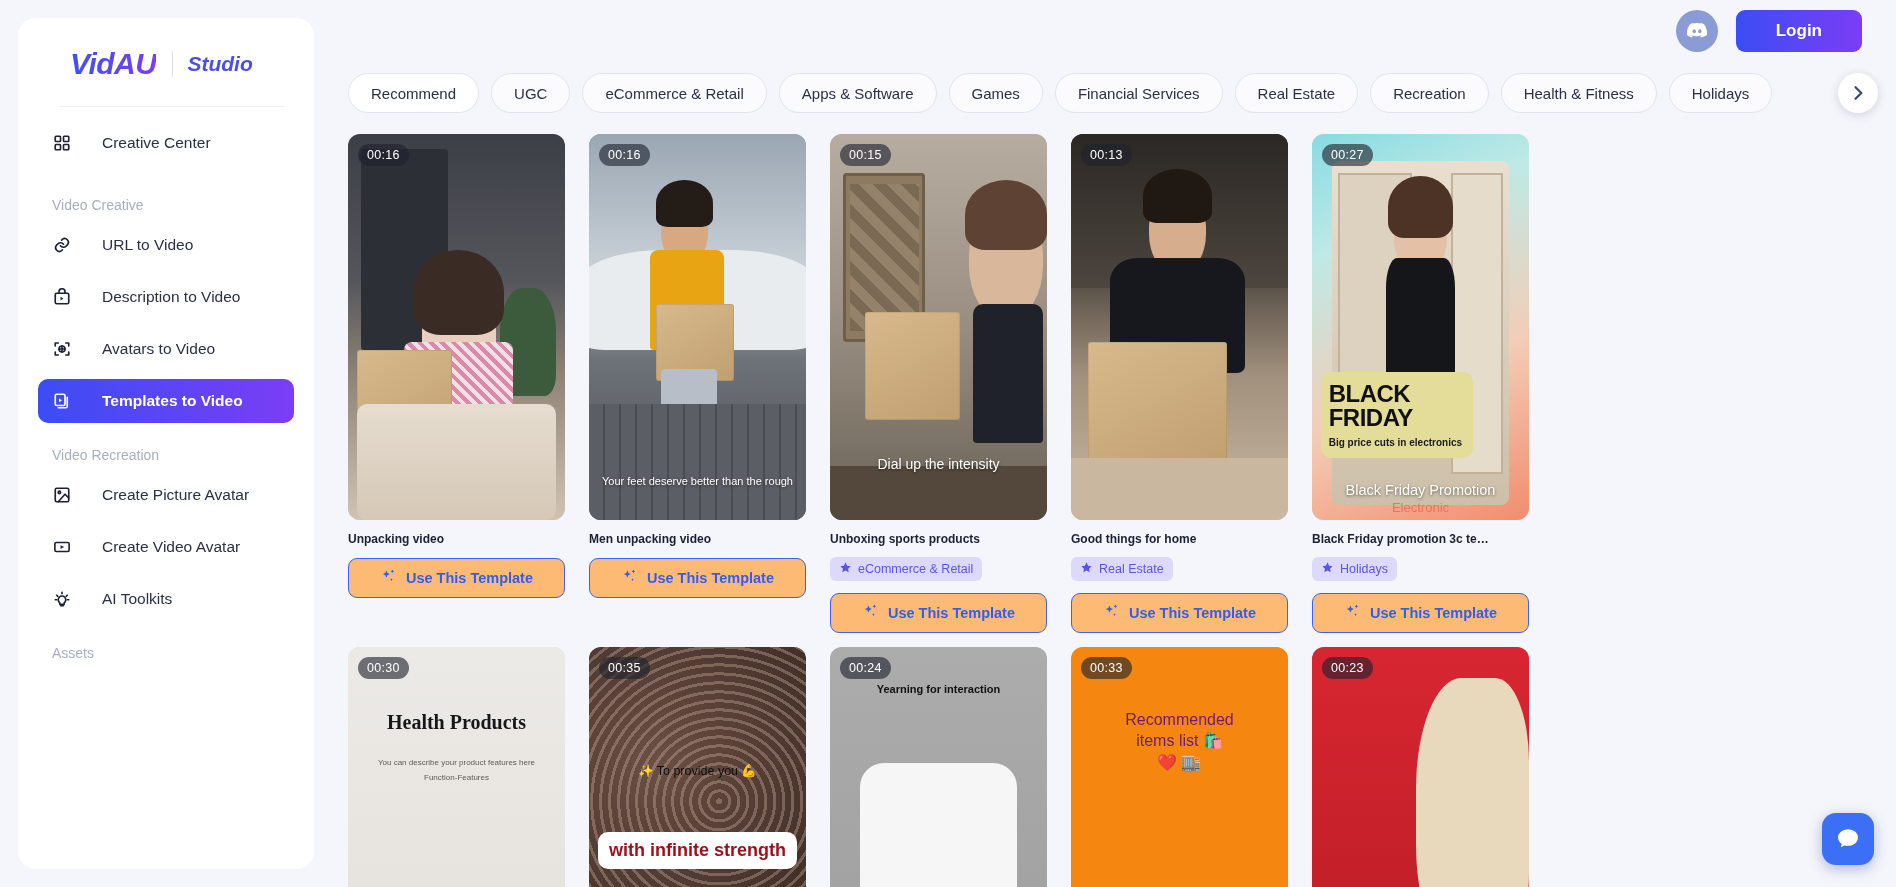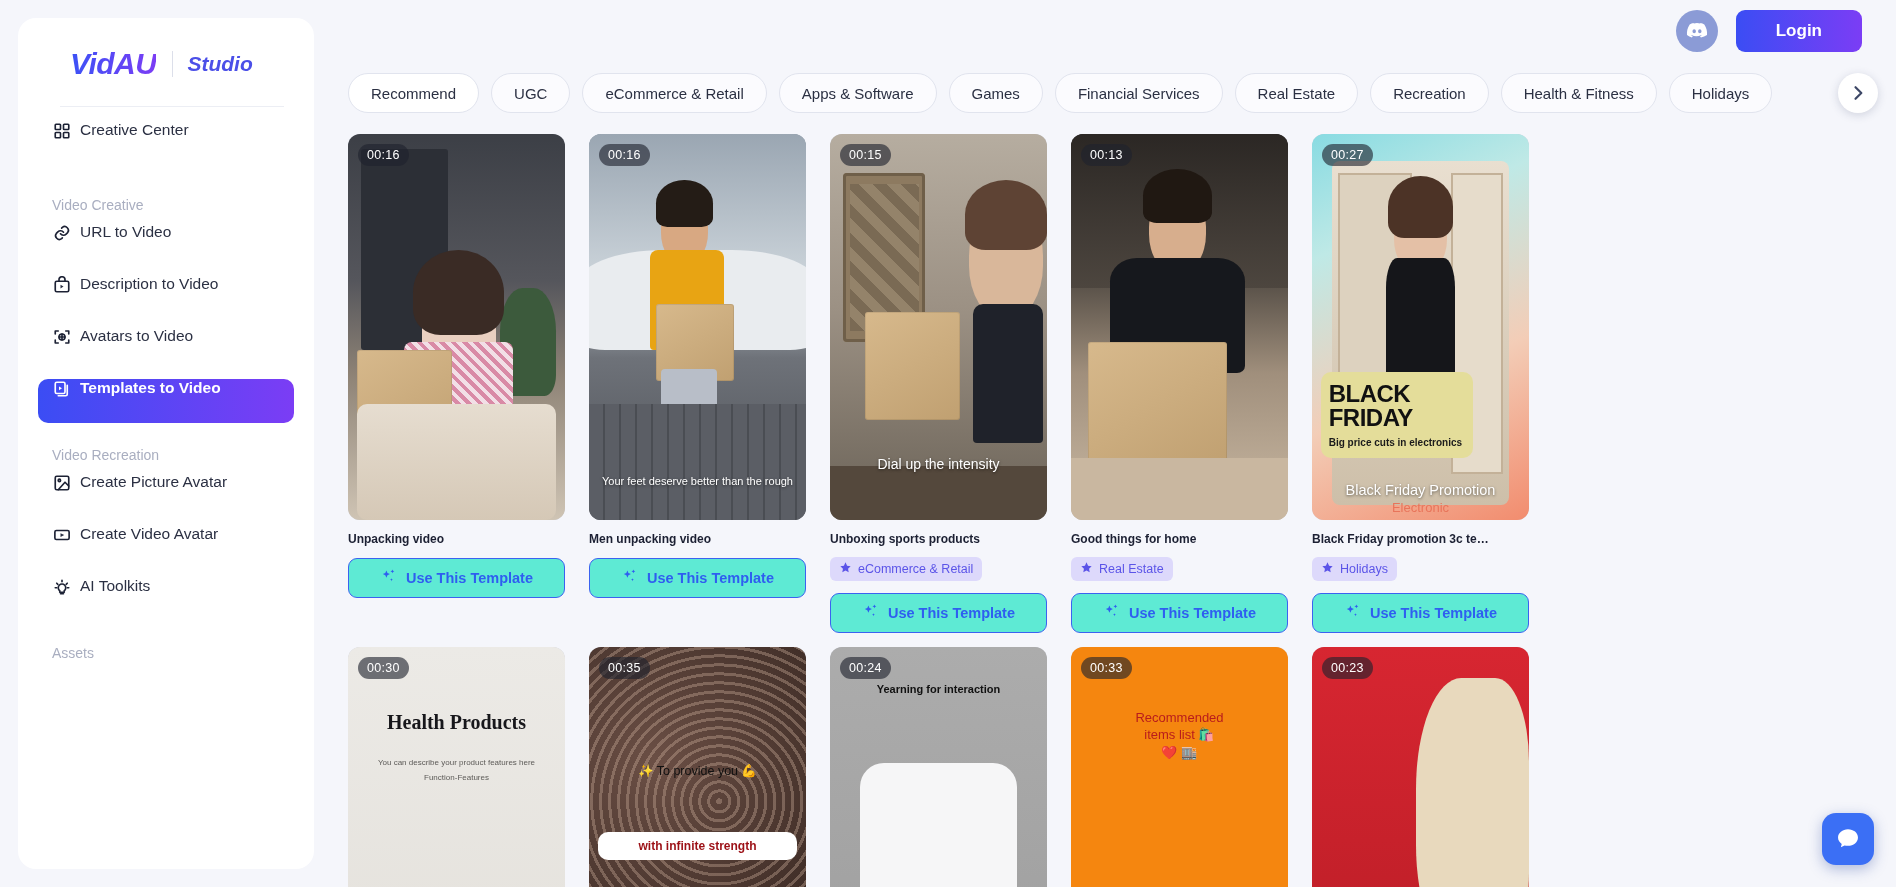--- a/index.html
+++ b/index.html
@@ -40,21 +40,21 @@
   }
   .brand-studio {
     font-size: 21px; font-weight: bold; font-style: italic; color: #4b4fe8;
   }
   .brand-divider {
     height: 1px; background: #eceef4; margin: 22px 30px 0 42px;
   }
 
   .nav { padding: 14px 20px 0 20px; }
   .nav-item {
-    display: flex; align-items: flex-start; gap: 8px;
+    display: flex; align-items: center; gap: 30px;
     height: 44px; padding: 0 14px;
     border-radius: 10px; margin-bottom: 8px;
     color: #2b3043; font-size: 15.5px;
     cursor: pointer;
   }
   .nav-item.active {
     background: linear-gradient(90deg,#3b4df4 0%, #7b3df5 100%);
     color: #fff; font-weight: bold;
   }
   .nav-item.active svg { stroke: #fff; }
@@ -145,21 +145,21 @@
   }
   .badge {
     display: inline-flex; align-items: center; gap: 6px;
     background: #ddd9fb; color: #5b54e8;
     font-size: 12.5px; border-radius: 6px;
     padding: 4px 9px; margin-top: 11px;
   }
   .use-btn {
     margin-top: 12px; width: 100%; height: 40px;
     border: 1px solid #3b62f0; border-radius: 9px;
-    background: #5eead4; color: #2f5ef0;
+    background: #fdba74; color: #2f5ef0;
     font-size: 14.5px; font-weight: bold; cursor: pointer;
     display: flex; align-items: center; justify-content: center; gap: 9px;
     font-family: "Liberation Sans", sans-serif;
   }
 
   
   .scene { position:absolute; inset:0; }
   .box { position:absolute; background: linear-gradient(150deg,#d7b98c,#c0a071); border-radius:3px; box-shadow: inset 0 0 0 1px rgba(0,0,0,.08);}
 
   
@@ -468,39 +468,39 @@
             <div class="cap" style="top:28%;font-size:8px;color:#5d5b58;text-shadow:none;line-height:1.9;">You can describe your product features here<br>Function-Features</div>
           </div>
         </div>
         <div class="card">
           <div class="thumb">
             <div class="scene" style="background:radial-gradient(circle at 30% 30%,#6b4f45,#3b2a24 70%)">
     <div style="position:absolute;left:0;top:0;width:100%;height:100%;background:repeating-radial-gradient(circle at 60% 40%,rgba(210,180,160,.35) 0 3px,transparent 3px 9px)"></div>
   </div>
             <div class="dur">00:35</div>
             <div class="cap" style="top:30%;font-size:12.5px;color:#111;text-shadow:none;">✨ To provide you 💪</div>
-            <div class="cap" style="top:48%;left:4%;right:4%;font-size:12px;font-weight:bold;color:#9c1016;background:#fff;border-radius:10px;padding:6px 4px;text-shadow:none;">with infinite strength</div>
+            <div class="cap" style="top:48%;left:4%;right:4%;font-size:18px;font-weight:bold;color:#9c1016;background:#fff;border-radius:10px;padding:6px 4px;text-shadow:none;">with infinite strength</div>
           </div>
         </div>
         <div class="card">
           <div class="thumb">
             <div class="scene" style="background:linear-gradient(180deg,#acacac 0%,#9d9d9d 100%)">
     <div style="position:absolute;left:14%;top:30%;width:72%;height:44%;background:#f6f6f7;border-radius:24px"></div>
   </div>
             <div class="dur">00:24</div>
             <div class="cap" style="top:9%;font-size:11px;color:#111;text-shadow:none;font-weight:bold;">Yearning for interaction</div>
           </div>
         </div>
         <div class="card">
           <div class="thumb">
             <div class="scene" style="background:#f5860f">
     
   </div>
             <div class="dur">00:33</div>
-            <div class="cap" style="top:16%;font-size:13px;color:#b91c1c;text-shadow:none;">Recommended<br>items list 🛍️<br>❤️ 🏬</div>
+            <div class="cap" style="top:16%;font-size:16px;color:#701a75;text-shadow:none;">Recommended<br>items list 🛍️<br>❤️ 🏬</div>
           </div>
         </div>
         <div class="card">
           <div class="thumb">
             <div class="scene" style="background:linear-gradient(180deg,#d72631 0%,#b71c25 100%)">
     <div style="position:absolute;right:0;top:8%;width:52%;height:72%;background:#e8d9bd;border-radius:40% 30% 30% 40%"></div>
   </div>
             <div class="dur">00:23</div>
           </div>
         </div>

